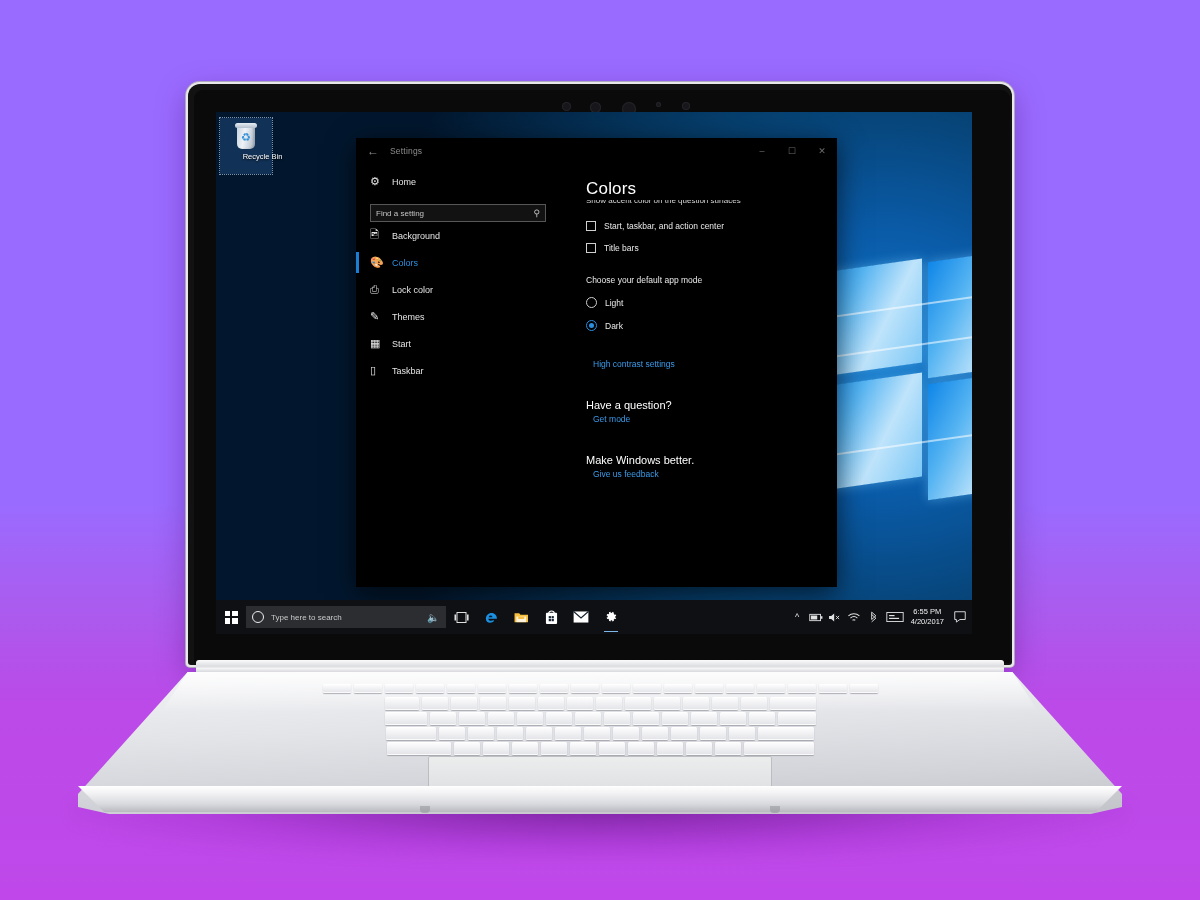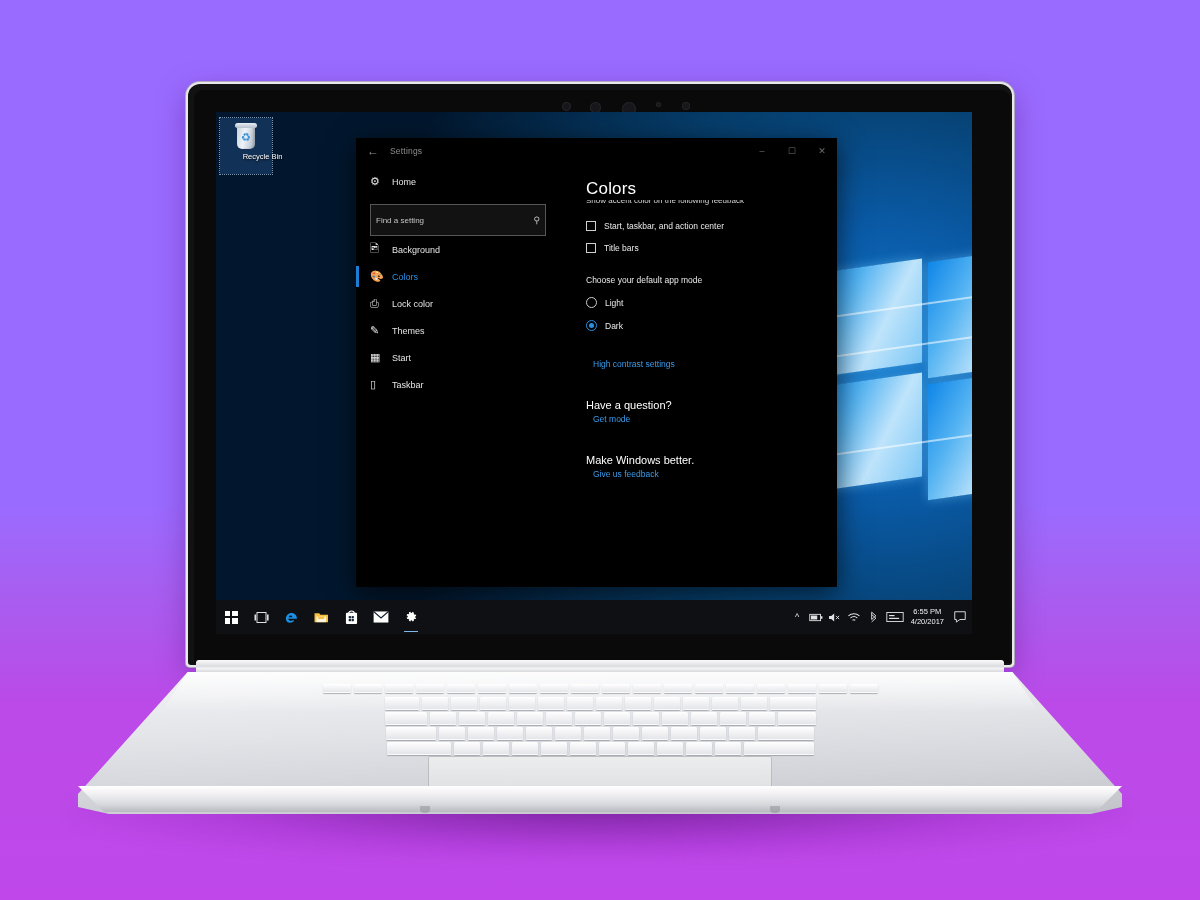--- a/index.html
+++ b/index.html
@@ -92,21 +92,21 @@
               color:#6b6b6b; font-size:9px; }
 
   .win-body { display:flex; height:424px; }
   .sidebar { width:204px; background:#000; padding-top:5px; flex:0 0 204px; }
   .side-row { height:27px; display:flex; align-items:center; padding-left:14px; position:relative; }
   .side-row .ico { width:22px; color:#e4e4e4; font-size:11px; display:flex; align-items:center; }
   .side-row .lbl { color:#e4e4e4; font-size:9px; }
   .side-row.sel .lbl, .side-row.sel .ico { color:#2a8fe0; }
   .side-row.sel::before { content:""; position:absolute; left:0; top:3px; width:3px; height:21px; background:#1a7fd4; }
   .search-wrap { margin:9px 14px 0 14px; }
-  .search-box { height:32px; border:1px solid #565656; background:#121212;
+  .search-box { height:18px; border:1px solid #565656; background:#121212;
                 display:flex; align-items:center; padding:0 5px; }
   .search-box .ph { color:#c4c4c4; font-size:8px; flex:1; }
   .search-box .mag { color:#c4c4c4; font-size:9px; }
   .group-head { color:#d2d2d2; font-size:8px; padding:16px 0 6px 14px; }
 
   .content { flex:1; background:#000; position:relative; padding:0 0 0 26px; overflow:hidden; }
   .page-title { color:#fff; font-size:17px; font-weight:300; padding:16px 0 0 0; letter-spacing:.2px; }
   .clipped { color:#d6d6d6; font-size:8px; height:9px; overflow:hidden; margin-top:1px; }
   .clipped span { display:block; margin-top:-4px; }
   .chk-row { display:flex; align-items:center; margin-top:12px; }
@@ -269,21 +269,21 @@
           <div class="side-row">
             <div class="ico">▯</div>
             <div class="lbl">Taskbar</div>
           </div>
         </div>
 
         <div class="content">
           <div class="page-title">Colors</div>
 
           <div class="clipped">
-            <span>Show accent color on the following feedback</span>
+            <span>Show accent color on the question surfaces</span>
           </div>
 
           <div class="chk-row">
             <div class="chk"></div>
             <div class="lbl">Start, taskbar, and action center</div>
           </div>
           <div class="chk-row">
             <div class="chk"></div>
             <div class="lbl">Title bars</div>
           </div>
@@ -323,20 +323,25 @@
     </div>
 
     <div class="taskbar">
       <div class="startbtn">
         <div class="winlogo">
             <i></i>
             <i></i>
             <i></i>
             <i></i>
           </div>
+      </div>
+      <div class="cortana">
+        <div class="cort-circle"></div>
+        <div class="ph">Type here to search</div>
+        <div class="mic">🔈</div>
       </div>
       <div class="tb-ico">
         <svg width="15" height="11" viewBox="0 0 15 11">
             <rect x="3" y="0.5" width="9" height="10" fill="none" stroke="#e0e0e0" stroke-width="1"></rect>
             <rect x="0.5" y="2.5" width="1.6" height="6" fill="#e0e0e0"></rect>
             <rect x="13" y="2.5" width="1.6" height="6" fill="#e0e0e0"></rect>
           </svg>
       </div>
 
       <div class="tb-ico">

